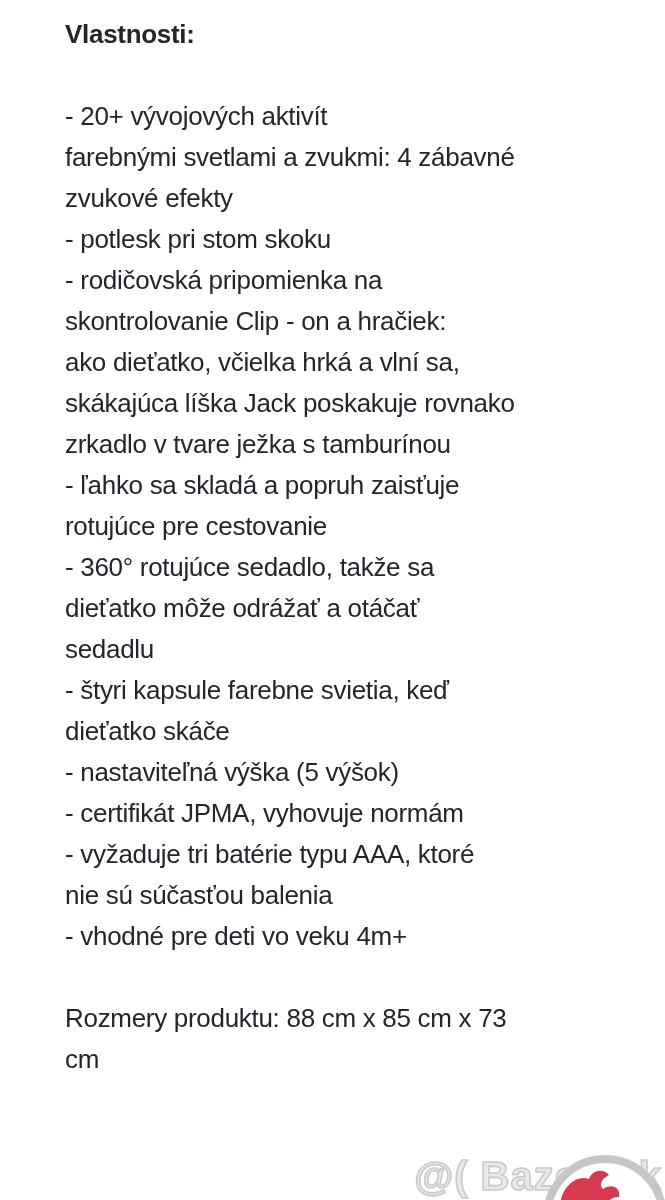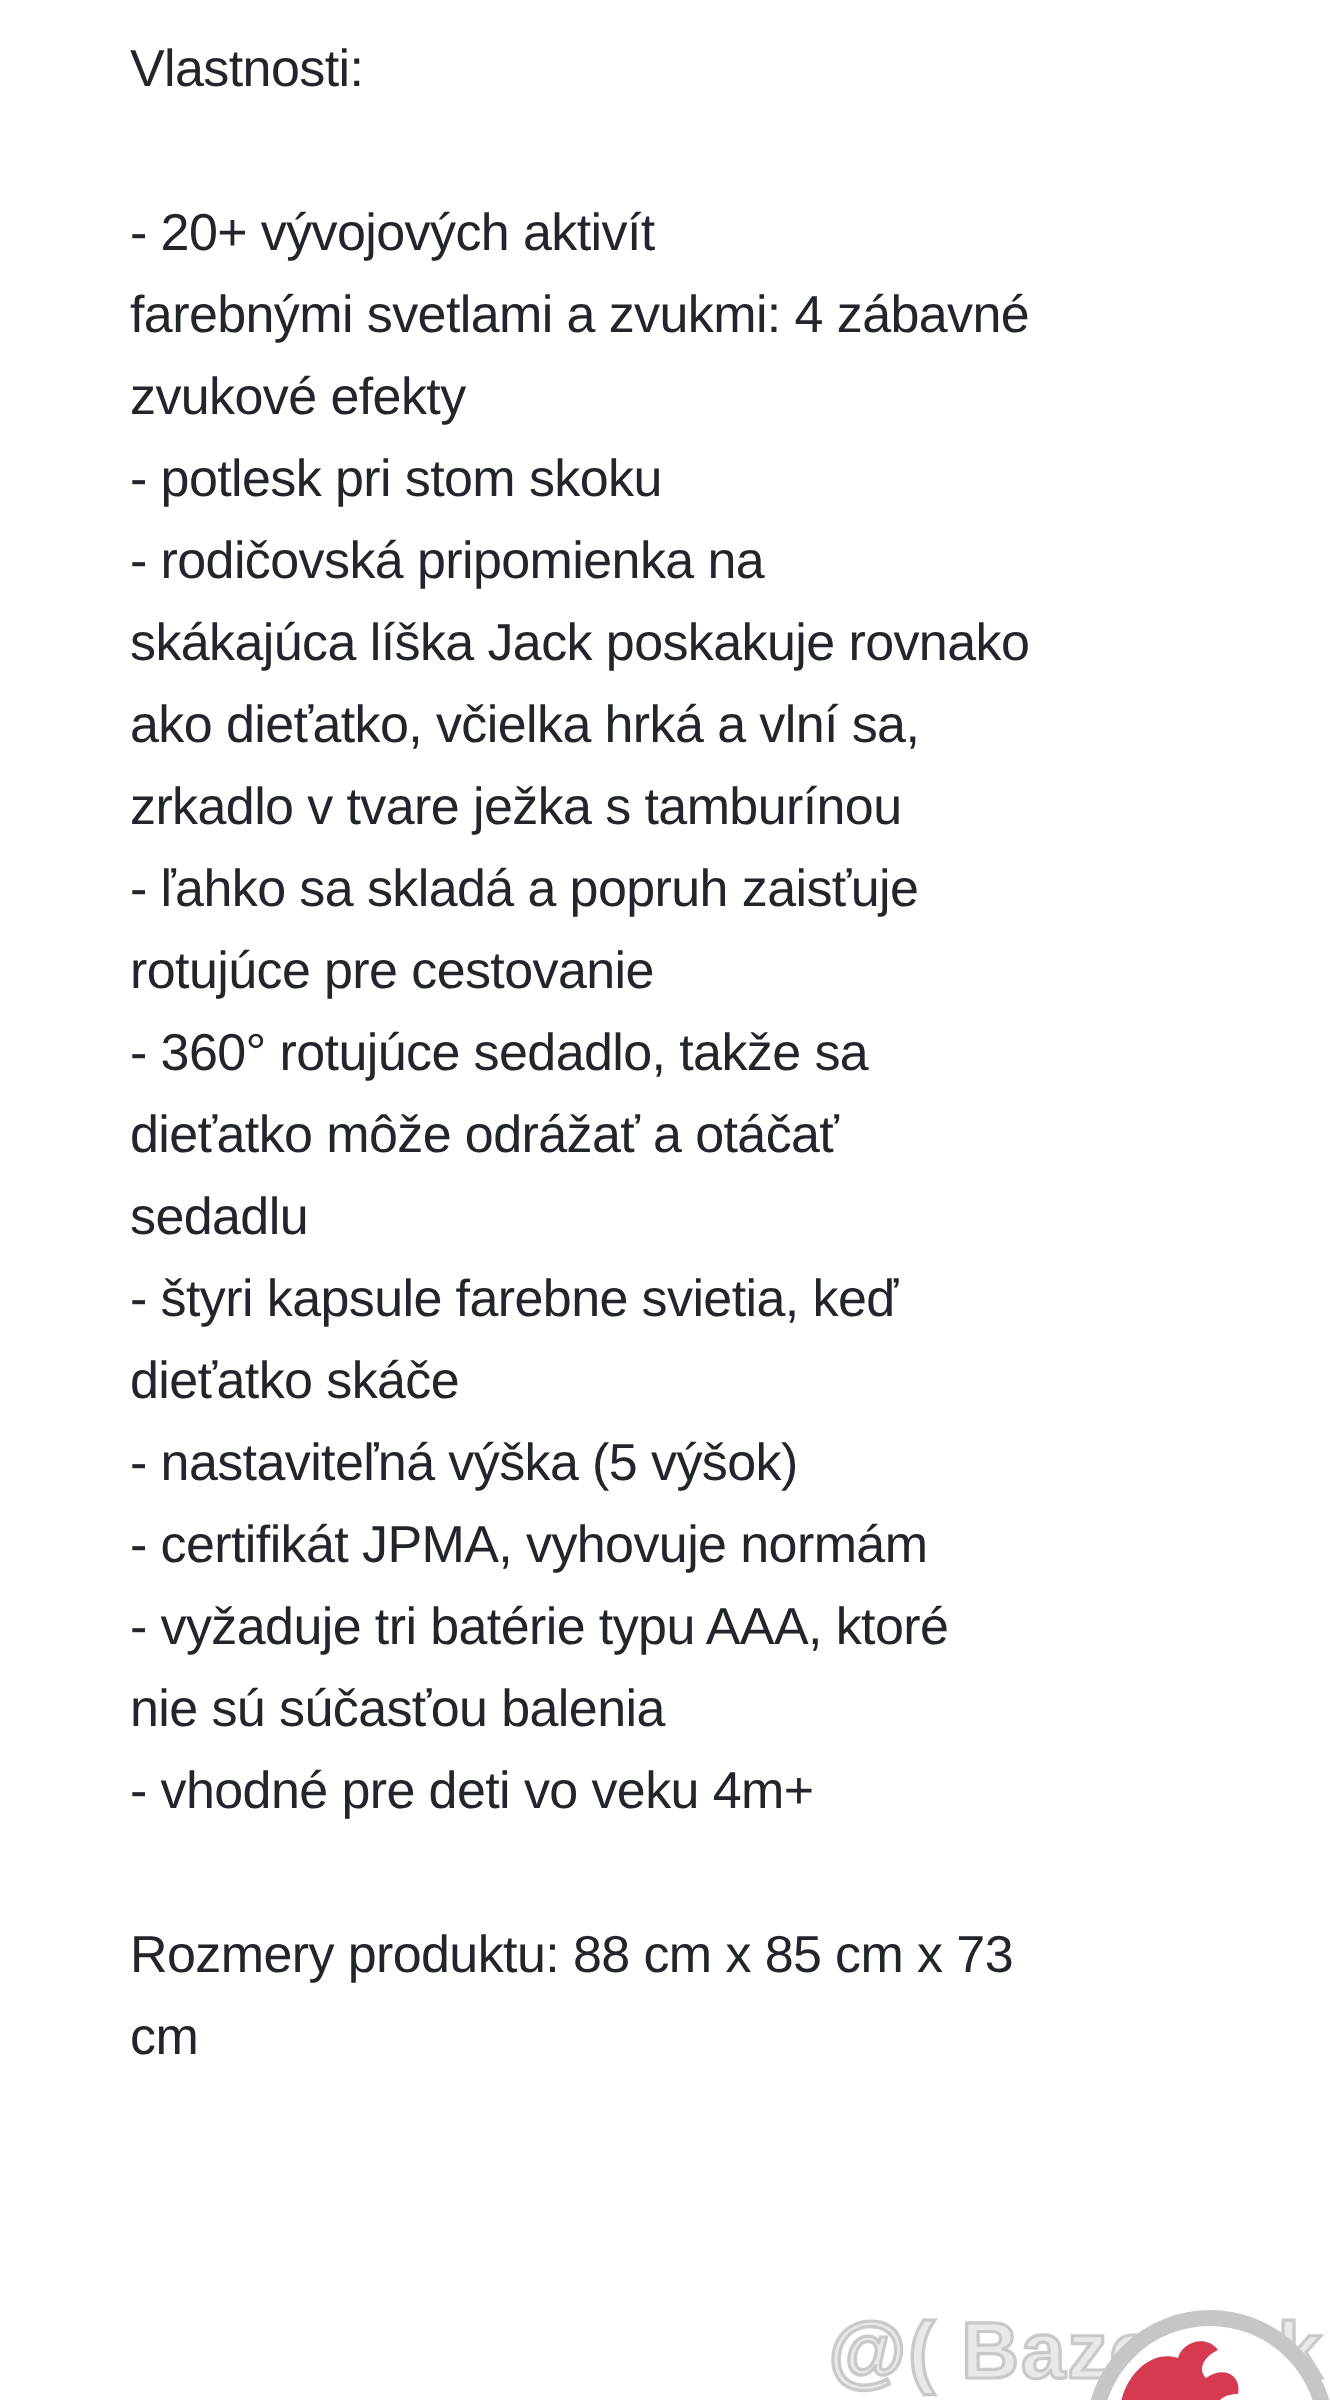--- a/index.html
+++ b/index.html
@@ -27,21 +27,21 @@
     letter-spacing: -0.3px;
     white-space: nowrap;
   }
   .line {
     height: 41px;
   }
   .blank {
     height: 41px;
   }
   .heading {
-    font-weight: 400;
+    font-weight: 700;
   }
   
   .watermark-text {
     position: absolute;
     top: 1154px;
     right: 3px;
     z-index: 2;
     font-size: 40px;
     font-weight: 700;
     letter-spacing: 1px;
@@ -74,22 +74,23 @@
 
 <div class="text-col">
   <div class="line heading">Vlastnosti:</div>
   <div class="blank"></div>
   <div>
     <div class="line">- 20+ vývojových aktivít</div>
     <div class="line">farebnými svetlami a zvukmi: 4 zábavné</div>
     <div class="line">zvukové efekty</div>
     <div class="line">- potlesk pri stom skoku</div>
     <div class="line">- rodičovská pripomienka na</div>
+    <div class="line">skontrolovanie Clip - on a hračiek:</div>
+    <div class="line">ako dieťatko, včielka hrká a vlní sa,</div>
     <div class="line">skákajúca líška Jack poskakuje rovnako</div>
-    <div class="line">ako dieťatko, včielka hrká a vlní sa,</div>
     <div class="line">zrkadlo v tvare ježka s tamburínou</div>
     <div class="line">- ľahko sa skladá a popruh zaisťuje</div>
     <div class="line">rotujúce pre cestovanie</div>
     <div class="line">- 360° rotujúce sedadlo, takže sa</div>
     <div class="line">dieťatko môže odrážať a otáčať</div>
     <div class="line">sedadlu</div>
     <div class="line">- štyri kapsule farebne svietia, keď</div>
     <div class="line">dieťatko skáče</div>
     <div class="line">- nastaviteľná výška (5 výšok)</div>
     <div class="line">- certifikát JPMA, vyhovuje normám</div>

